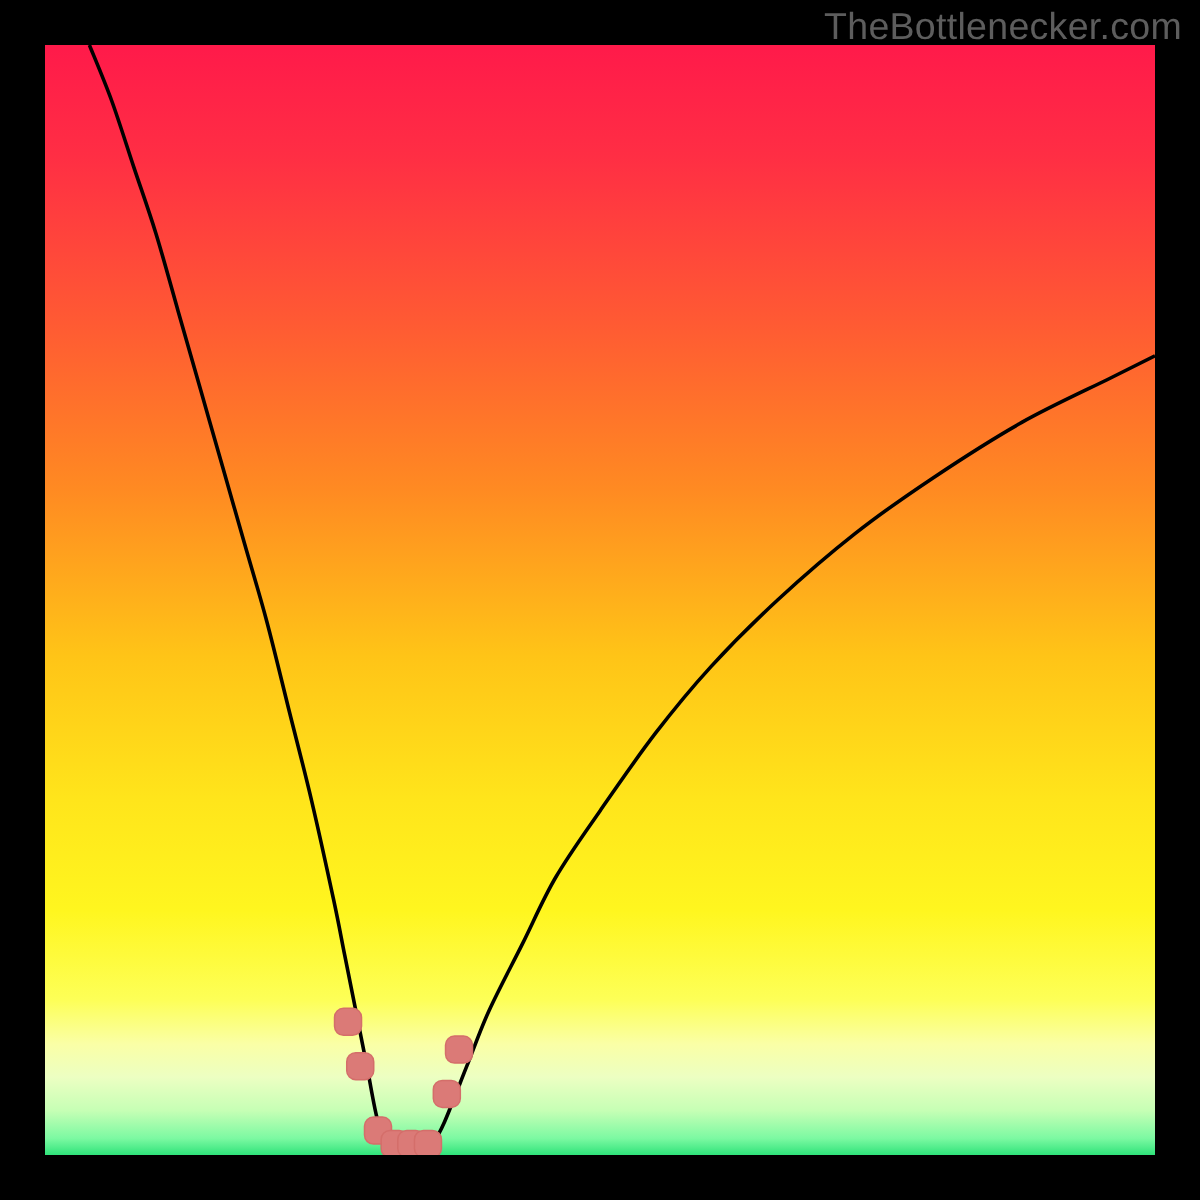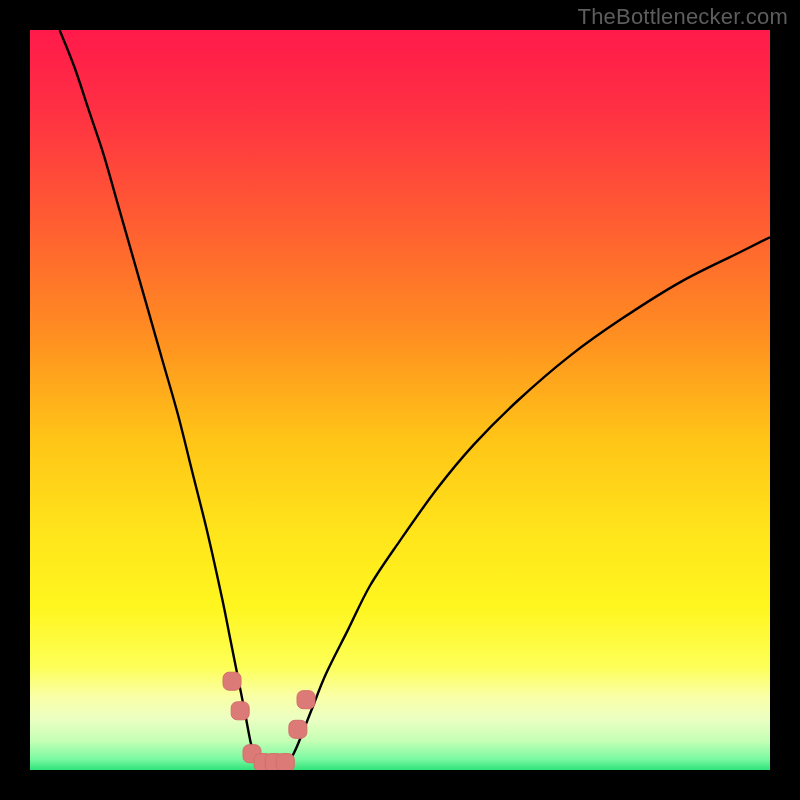--- a/index.html
+++ b/index.html
@@ -32,21 +32,21 @@
   .svg-layer {
     position: absolute;
     left: 0; top: 0;
     width: 100%; height: 100%;
   }
   .watermark {
     position: absolute;
     top: 4px;
     right: 12px;
     color: #5d5d5d;
-    font-size: 22px;
+    font-size: 25px;
     font-weight: 500;
     letter-spacing: 0.2px;
   }
 </style>
 </head>
 <body>
 
 <div class="frame">
 
   <div class="plot">

